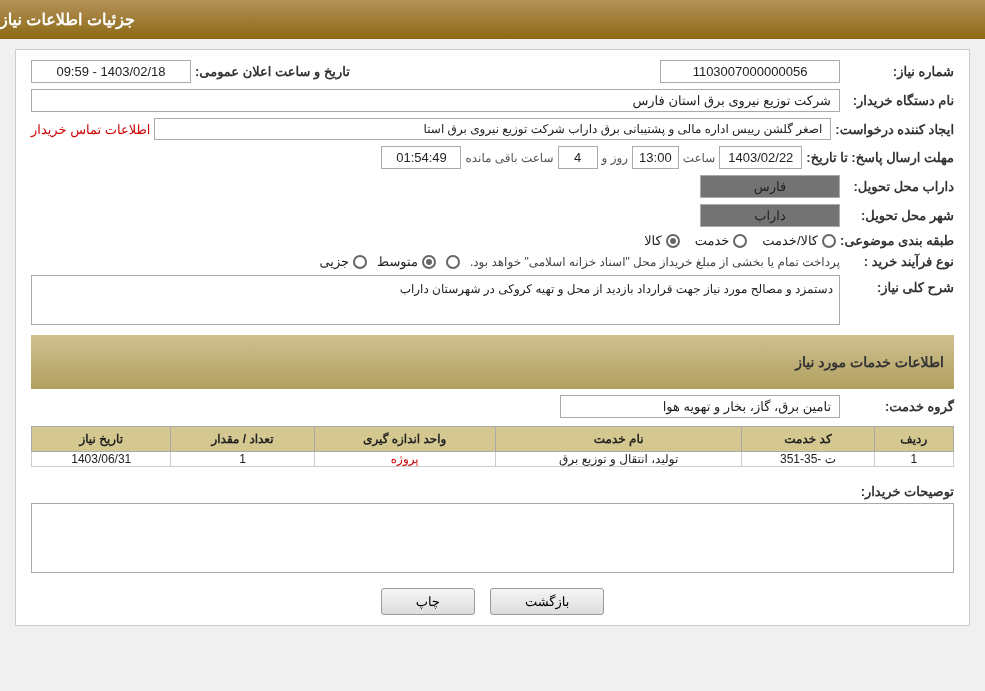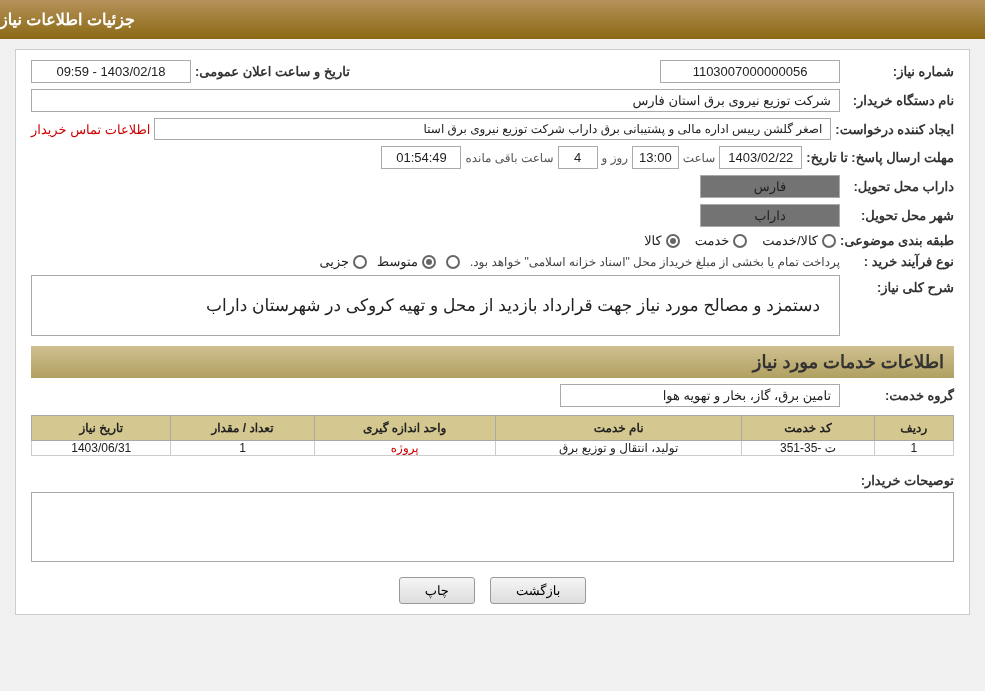--- a/index.html
+++ b/index.html
@@ -70,23 +70,23 @@
     .link-text {
       color: #c00;
       text-decoration: none;
       cursor: pointer;
     }
     .section-title {
       background: linear-gradient(to bottom, #d0c090, #b0a060);
       color: #333;
       font-weight: bold;
       text-align: right;
-      padding: 5px 10px;
+      padding: 19px 10px;
       margin: 10px 0 6px 0;
-      font-size: 18px;
+      font-size: 14px;
     }
     .radio-group {
       display: flex;
       gap: 15px;
       align-items: center;
     }
     .radio-item {
       display: flex;
       align-items: center;
       gap: 4px;
@@ -146,21 +146,21 @@
       text-align: right;
       resize: none;
     }
     .buttons-row {
       display: flex;
       justify-content: center;
       gap: 15px;
       margin-top: 15px;
     }
     .btn {
-      padding: 5px 25px;
+      padding: 5px 34px;
       border: 1px solid #999;
       background: linear-gradient(to bottom, #f5f5f5, #ddd);
       cursor: pointer;
       font-size: 13px;
       font-family: Tahoma, Arial, sans-serif;
       border-radius: 3px;
     }
     .small-box {
       border: 1px solid #aaa;
       background: #fff;
@@ -258,21 +258,21 @@
         </div>
         <div class="radio-item">
           <span class="radio-circle"></span>
           <span>جزیی</span>
         </div>
       </div>
     </div>
 
     <div class="info-row" style="align-items:flex-start;">
       <span class="label" style="margin-top:5px;">شرح کلی نیاز:</span>
-      <div style="flex:1;border:1px solid #aaa;background:#fff;padding:19px;min-height:50px;text-align:right;font-size:17px;">دستمزد و مصالح مورد نیاز جهت قرارداد بازدید از محل و تهیه کروکی در شهرستان داراب</div>
+      <div style="flex:1;border:1px solid #aaa;background:#fff;padding:6px;min-height:50px;text-align:right;font-size:12px;">دستمزد و مصالح مورد نیاز جهت قرارداد بازدید از محل و تهیه کروکی در شهرستان داراب</div>
     </div>
 
     <div class="section-title">اطلاعات خدمات مورد نیاز</div>
 
     <div class="info-row">
       <span class="label">گروه خدمت:</span>
       <span class="value-box-wide" style="min-width:280px;">تامین برق، گاز، بخار و تهویه هوا</span>
     </div>
 
     <table class="services-table">

